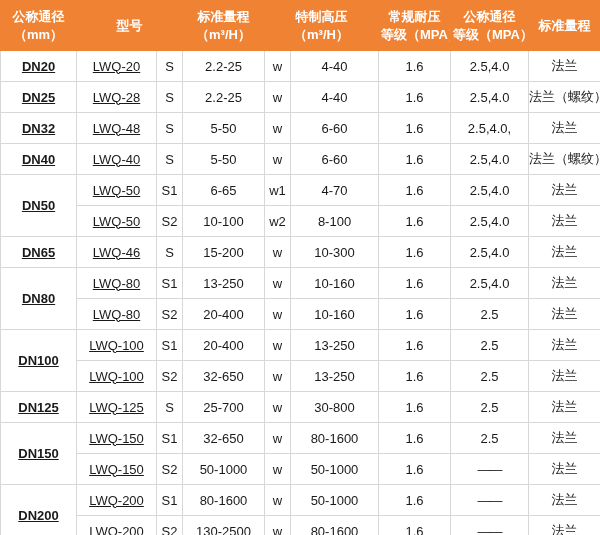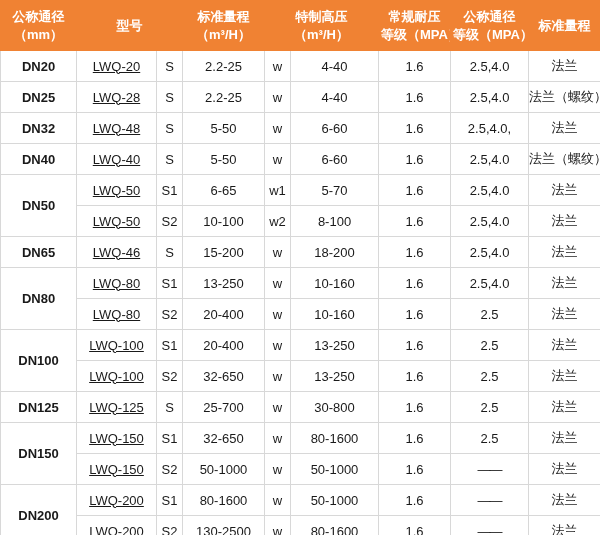--- a/index.html
+++ b/index.html
@@ -39,20 +39,21 @@
     border: 1px solid #f08233;
     line-height: 1.35;
     padding: 0 2px;
   }
   .hdr-line {
     display: block;
   }
   td.dn {
     font-weight: bold;
     font-size: 13.5px;
+    text-decoration: underline;
   }
   td.model {
     font-size: 13px;
     text-decoration: underline;
   }
   td.code {
     font-size: 13px;
   }
   td.range {
     font-size: 13px;
@@ -161,42 +162,42 @@
         <td class="range">1.6</td>
         <td class="range">2.5,4.0</td>
         <td class="range">法兰（螺纹）</td>
       </tr>
       <tr>
         <td class="dn" rowspan="2">DN50</td>
         <td class="model">LWQ-50</td>
         <td class="code">S1</td>
         <td class="range">6-65</td>
         <td class="code">w1</td>
-        <td class="range">5-70</td>
+        <td class="range">4-70</td>
         <td class="range">1.6</td>
         <td class="range">2.5,4.0</td>
         <td class="range">法兰</td>
       </tr>
       <tr>
         <td class="model">LWQ-50</td>
         <td class="code">S2</td>
         <td class="range">10-100</td>
         <td class="code">w2</td>
         <td class="range">8-100</td>
         <td class="range">1.6</td>
         <td class="range">2.5,4.0</td>
         <td class="range">法兰</td>
       </tr>
       <tr>
         <td class="dn" rowspan="1">DN65</td>
         <td class="model">LWQ-46</td>
         <td class="code">S</td>
         <td class="range">15-200</td>
         <td class="code">w</td>
-        <td class="range">18-200</td>
+        <td class="range">10-300</td>
         <td class="range">1.6</td>
         <td class="range">2.5,4.0</td>
         <td class="range">法兰</td>
       </tr>
       <tr>
         <td class="dn" rowspan="2">DN80</td>
         <td class="model">LWQ-80</td>
         <td class="code">S1</td>
         <td class="range">13-250</td>
         <td class="code">w</td>

